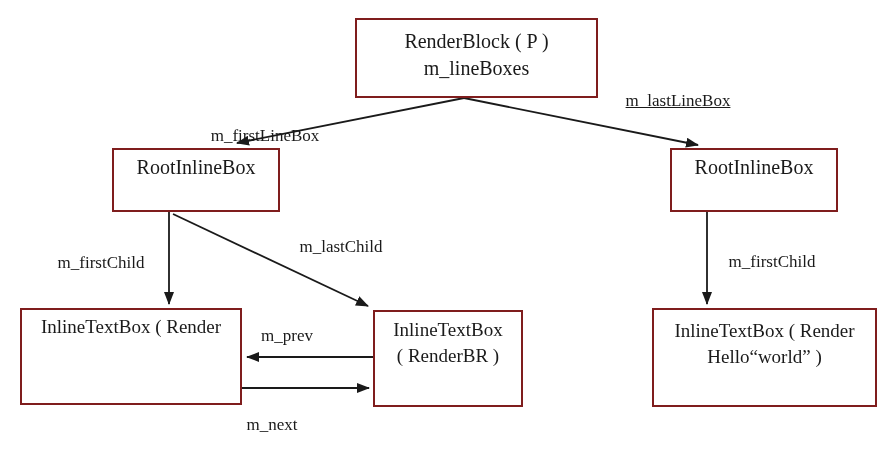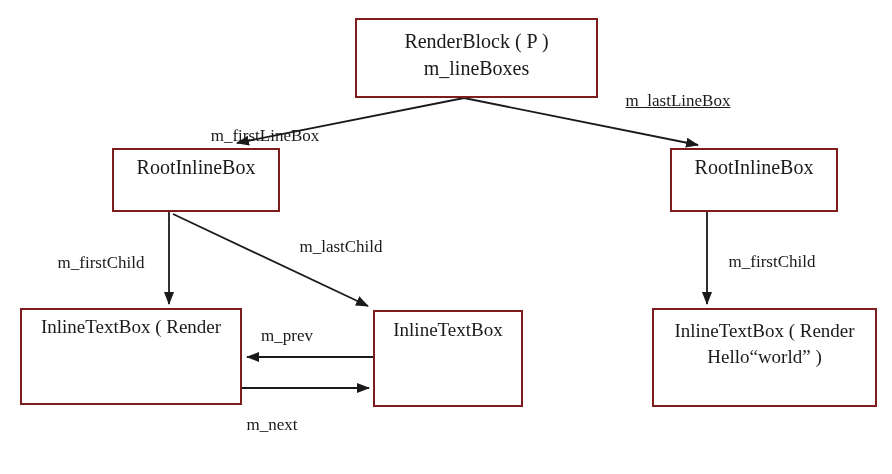--- a/index.html
+++ b/index.html
@@ -83,20 +83,21 @@
   <div class="node" id="node-root-right">
     <div>RootInlineBox</div>
   </div>
 
   <div class="node" id="node-hello">
     <div>InlineTextBox ( Render</div>
   </div>
 
   <div class="node" id="node-br">
     <div>InlineTextBox</div>
+    <div>( RenderBR )</div>
   </div>
 
   <div class="node" id="node-world">
     <div>InlineTextBox ( Render</div>
     <div>Hello“world” )</div>
   </div>
 
   <span class="edge-label" id="label-first-line-box">m_firstLineBox</span>
   <span class="edge-label" id="label-last-line-box">m_lastLineBox</span>
   <span class="edge-label" id="label-first-child-left">m_firstChild</span>

